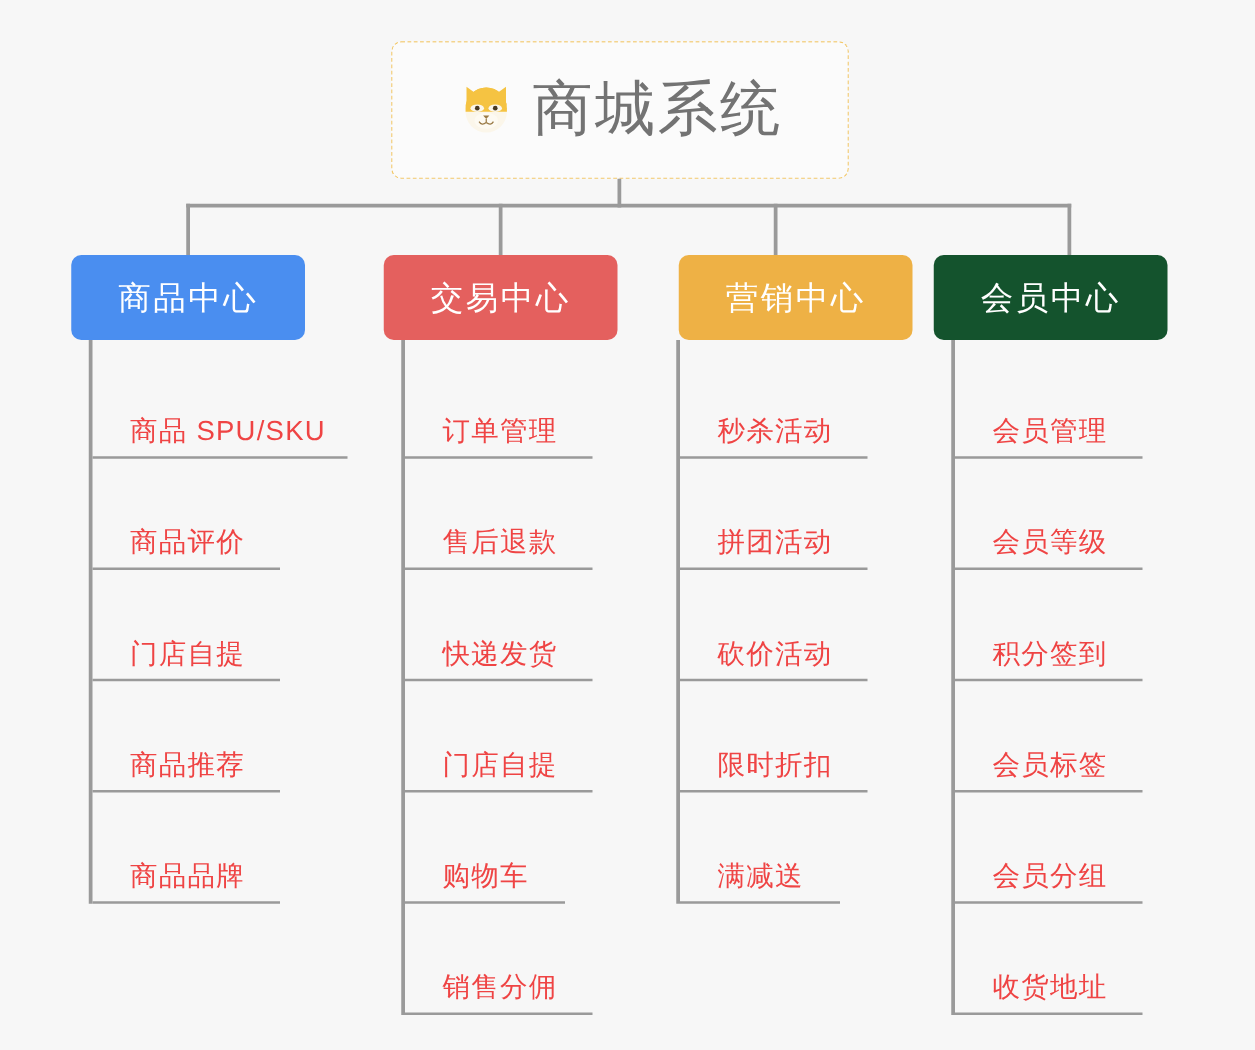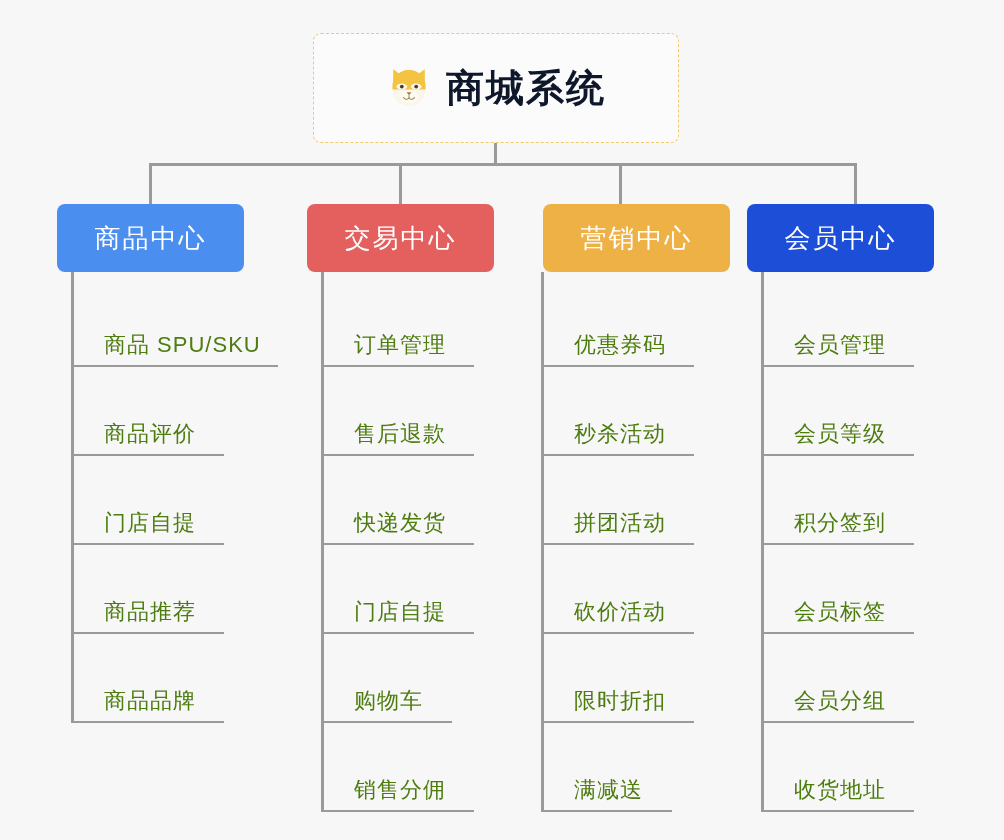--- a/index.html
+++ b/index.html
@@ -34,26 +34,25 @@
     justify-content: center;
     gap: 14px;
   }
   .root-icon {
     width: 46px;
     height: 46px;
     flex: 0 0 46px;
     position: relative;
   }
   .root-title {
-    font-size: 38px;
-    color: #0f172a;
+    font-size: 48px;
+    color: #737373;
     letter-spacing: 2px;
     line-height: 1;
     white-space: nowrap;
-    font-weight: bold;
   }
 
   
   .conn {
     position: absolute;
     background: #9a9a9a;
   }
   .conn-v { width: 3px; }
   .conn-h { height: 3px; }
 
@@ -102,21 +101,21 @@
   }
   .leaf-item .leaf-rule {
     position: absolute;
     left: 0;
     bottom: 0;
     height: 2px;
     background: #9a9a9a;
   }
   .leaf-label {
     font-size: 22px;
-    color: #4d7c0f;
+    color: #ef4444;
     letter-spacing: 1px;
     line-height: 1.1;
     white-space: nowrap;
     position: relative;
     bottom: 6px;
   }
 </style>
 </head>
 <body>
 
@@ -221,24 +220,20 @@
     </div>
   </div>
 
   <div class="column col-2">
     <div class="cat-box" style="background:#eeb145;margin-left:16px;">
       <span>营销中心</span>
     </div>
     <div class="leaf-list">
       <div class="leaf-item">
         <div class="leaf-rule" style="width:150px;"></div>
-        <span class="leaf-label">优惠券码</span>
-      </div>
-      <div class="leaf-item">
-        <div class="leaf-rule" style="width:150px;"></div>
         <span class="leaf-label">秒杀活动</span>
       </div>
       <div class="leaf-item">
         <div class="leaf-rule" style="width:150px;"></div>
         <span class="leaf-label">拼团活动</span>
       </div>
       <div class="leaf-item">
         <div class="leaf-rule" style="width:150px;"></div>
         <span class="leaf-label">砍价活动</span>
       </div>
@@ -247,21 +242,21 @@
         <span class="leaf-label">限时折扣</span>
       </div>
       <div class="leaf-item">
         <div class="leaf-rule" style="width:128px;"></div>
         <span class="leaf-label">满减送</span>
       </div>
     </div>
   </div>
 
   <div class="column col-3">
-    <div class="cat-box" style="background:#1d4ed8;">
+    <div class="cat-box" style="background:#14532d;">
       <span>会员中心</span>
     </div>
     <div class="leaf-list">
       <div class="leaf-item">
         <div class="leaf-rule" style="width:150px;"></div>
         <span class="leaf-label">会员管理</span>
       </div>
       <div class="leaf-item">
         <div class="leaf-rule" style="width:150px;"></div>
         <span class="leaf-label">会员等级</span>

